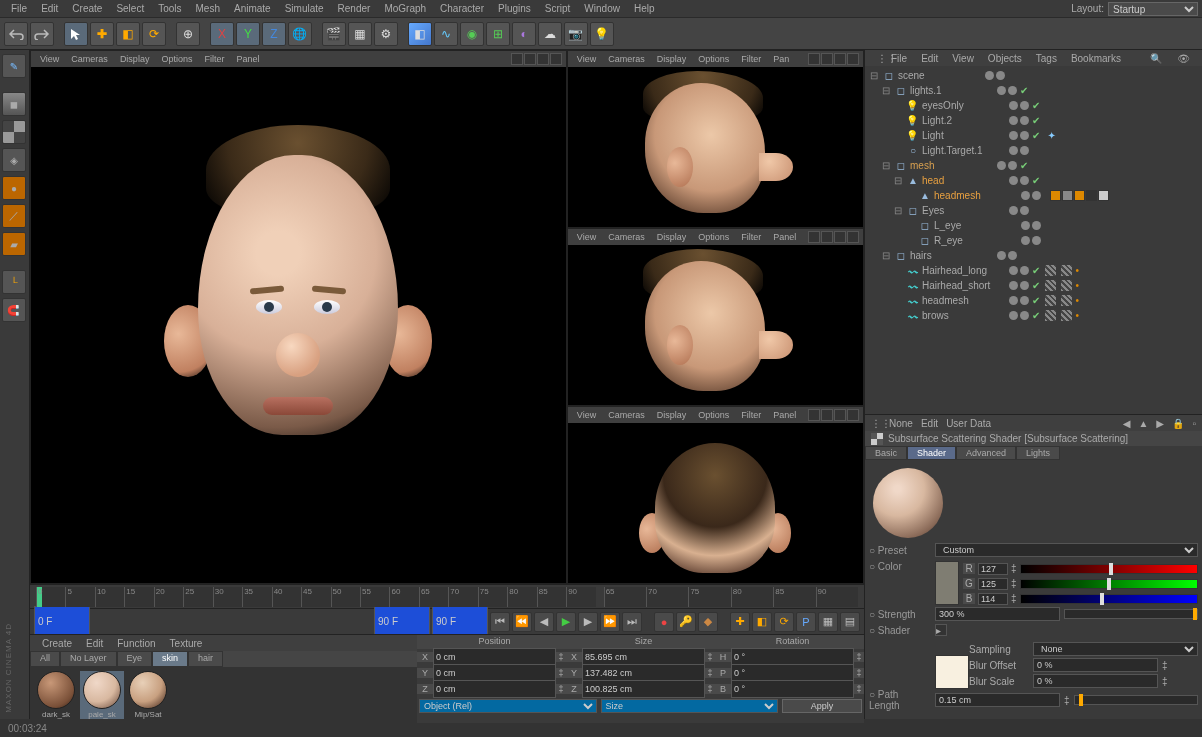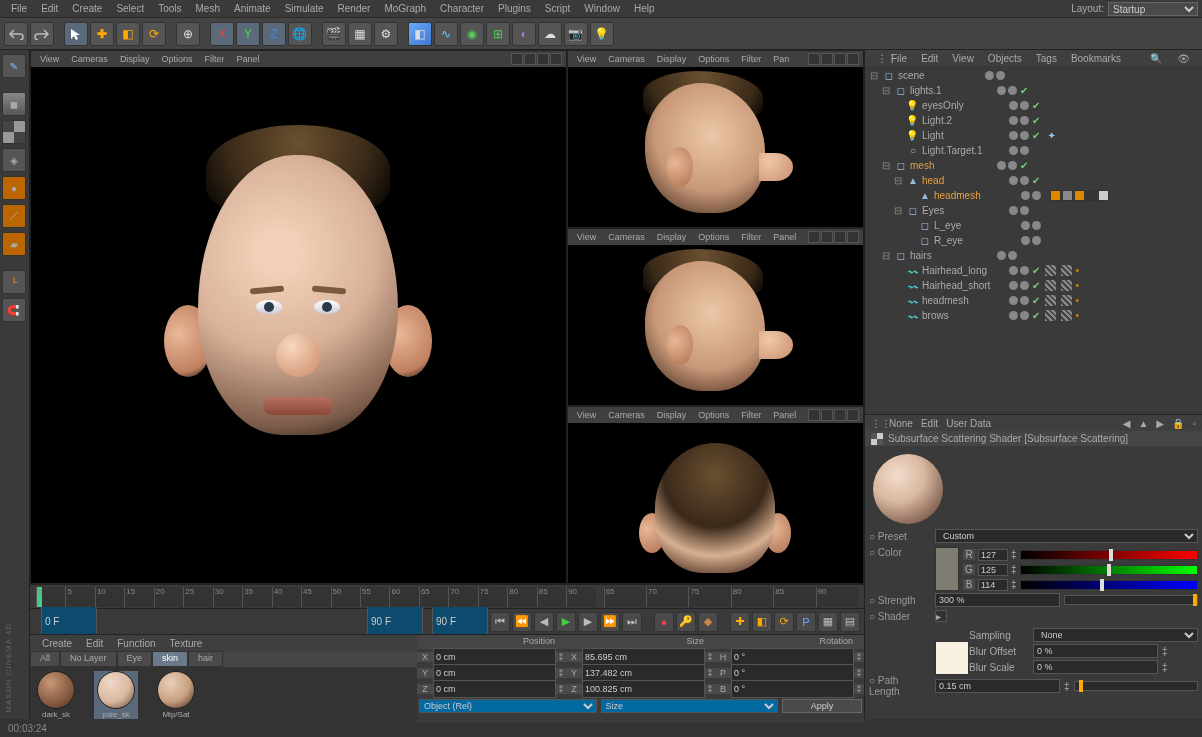--- a/index.html
+++ b/index.html
@@ -50,41 +50,41 @@
 .face.back .head{position:absolute;top:20px;left:40px;width:120px;height:130px;background:radial-gradient(circle at 50% 25%, #6a5030 0%, #3a281a 45%, #d8b090 70%, #6a4a3a 88%, #000 100%);border-radius:50% 50% 40% 40%;}
 .face.back .ear{position:absolute;width:26px;height:40px;background:radial-gradient(circle at 30% 40%, #e8b898, #b07050);border-radius:50%;top:90px;}
 .face.back .ear.l{left:24px;} .face.back .ear.r{right:24px;}
 
 .timeline { height:24px; background:#3a3a3a; border-top:1px solid #222; display:flex; align-items:center; padding:0 2px; font-size:9px;}
 .ruler { flex:1; height:20px; position:relative; background:#333; margin:0 4px; overflow:hidden;}
 .ruler-ticks{position:absolute;top:0;left:0;right:0;height:100%;display:flex;}
 .ruler-tick{flex:1;border-left:1px solid #555;font-size:8px;color:#888;padding-left:1px;}
 .play-head{position:absolute;left:0;top:0;width:6px;height:100%;background:#4c8;}
 .transport { height:26px; background:#3a3a3a; display:flex; align-items:center; padding:0 4px; gap:2px; border-top:1px solid #222;}
-.frame-field{background:#0c4a6e;border:1px solid #555;color:#ccc;width:56px;height:32px;font-size:10px;padding:0 3px;margin-left:7px;}
+.frame-field{background:#1d4ed8;border:1px solid #555;color:#ccc;width:56px;height:32px;font-size:10px;padding:0 3px;}
 .tb { width:20px; height:20px; background:#4a4a4a; border:1px solid #333; display:flex; align-items:center;justify-content:center; cursor:pointer; border-radius:2px; font-size:11px; color:#bbb;}
 .tb.play{color:#4c4;}
 .tb.rec{color:#e44;}
 .tb.key{color:#c84;}
 
 .bottom-panels{height:100px;display:flex;border-top:1px solid #222;}
 .mat-panel{width:614px;background:#3a3a3a;display:flex;flex-direction:column;}
 .panel-menu{height:16px;display:flex;align-items:center;gap:2px;padding:0 6px;background:#3f3f3f;}
 .panel-menu span{padding:0 6px;cursor:pointer;}
 .mat-tabs{height:16px;display:flex;background:#454545;}
 .mat-tab{padding:1px 9px;background:#4a4a4a;border:1px solid #333;cursor:pointer;font-size:9px;}
 .mat-tab.active{background:#6a7a8a;color:#fff;}
-.mat-list{flex:1;display:flex;gap:16px;padding:4px;background:#333;}
+.mat-list{flex:1;display:flex;gap:2px;padding:4px;background:#333;}
 .mat-swatch{width:44px;display:flex;flex-direction:column;align-items:center;gap:1px;cursor:pointer;}
 .mat-ball{width:38px;height:38px;border-radius:50%;border:1px solid #222;}
 .mat-swatch.sel{background:#5a6a7a;}
 
 .coord-panel{flex:1;background:#3a3a3a;display:flex;flex-direction:column;font-size:9px;}
 .coord-head{height:14px;display:flex;background:#454545;}
-.coord-head div{flex:1;text-align:right;padding:1px;}
+.coord-head div{flex:1;text-align:center;padding:1px;}
 .coord-row{display:flex;height:16px;align-items:center;}
 .coord-row .lbl{width:16px;text-align:center;background:#4a4a4a;}
 .coord-row input{flex:1;background:#2a2a2a;border:1px solid #555;color:#ccc;height:18px;font-size:9px;padding:0 2px;}
 .coord-row .step{width:10px;background:#4a4a4a;text-align:center;}
 .coord-foot{display:flex;gap:4px;padding:2px;}
 .coord-foot select{flex:1;background:#0369a1;border:1px solid #555;color:#ccc;font-size:9px;}
 .coord-foot button{width:80px;background:#4a4a4a;border:1px solid #666;color:#ccc;font-size:9px;}
 
 .right-dock{width:338px;background:#3a3a3a;display:flex;flex-direction:column;border-left:1px solid #222;}
 .obj-mgr{flex:1.2;display:flex;flex-direction:column;border-bottom:1px solid #222; min-height:0;}
@@ -699,20 +699,26 @@
         <span style="margin-left:auto">◀</span>
         <span>▲</span>
         <span>▶</span>
         <span>🔒</span>
         <span>▫</span>
       </div>
       <div class="attr-title">
         <span style="width:12px;height:12px;background:repeating-conic-gradient(#ccc 0 25%,#555 0 50%);"></span>
         <span>Subsurface Scattering Shader [Subsurface Scattering]</span>
       </div>
+      <div class="attr-tabs" id="attr-tabs">
+          <div class="attr-tab">Basic</div>
+          <div class="attr-tab active">Shader</div>
+          <div class="attr-tab">Advanced</div>
+          <div class="attr-tab">Lights</div>
+        </div>
       <div class="attr-body">
         <div class="preview-ball"></div>
         <div class="prop-row">
           <span class="prop-label">○ <span>Preset</span></span>
           <select class="prop-field"><option>Custom</option></select>
         </div>
         <div class="prop-row" style="align-items:flex-start;height:auto;padding-top:3px;">
           <span class="prop-label">○ <span>Color</span></span>
           <div class="color-sw"></div>
           <div style="flex:1" id="rgb-rows">

